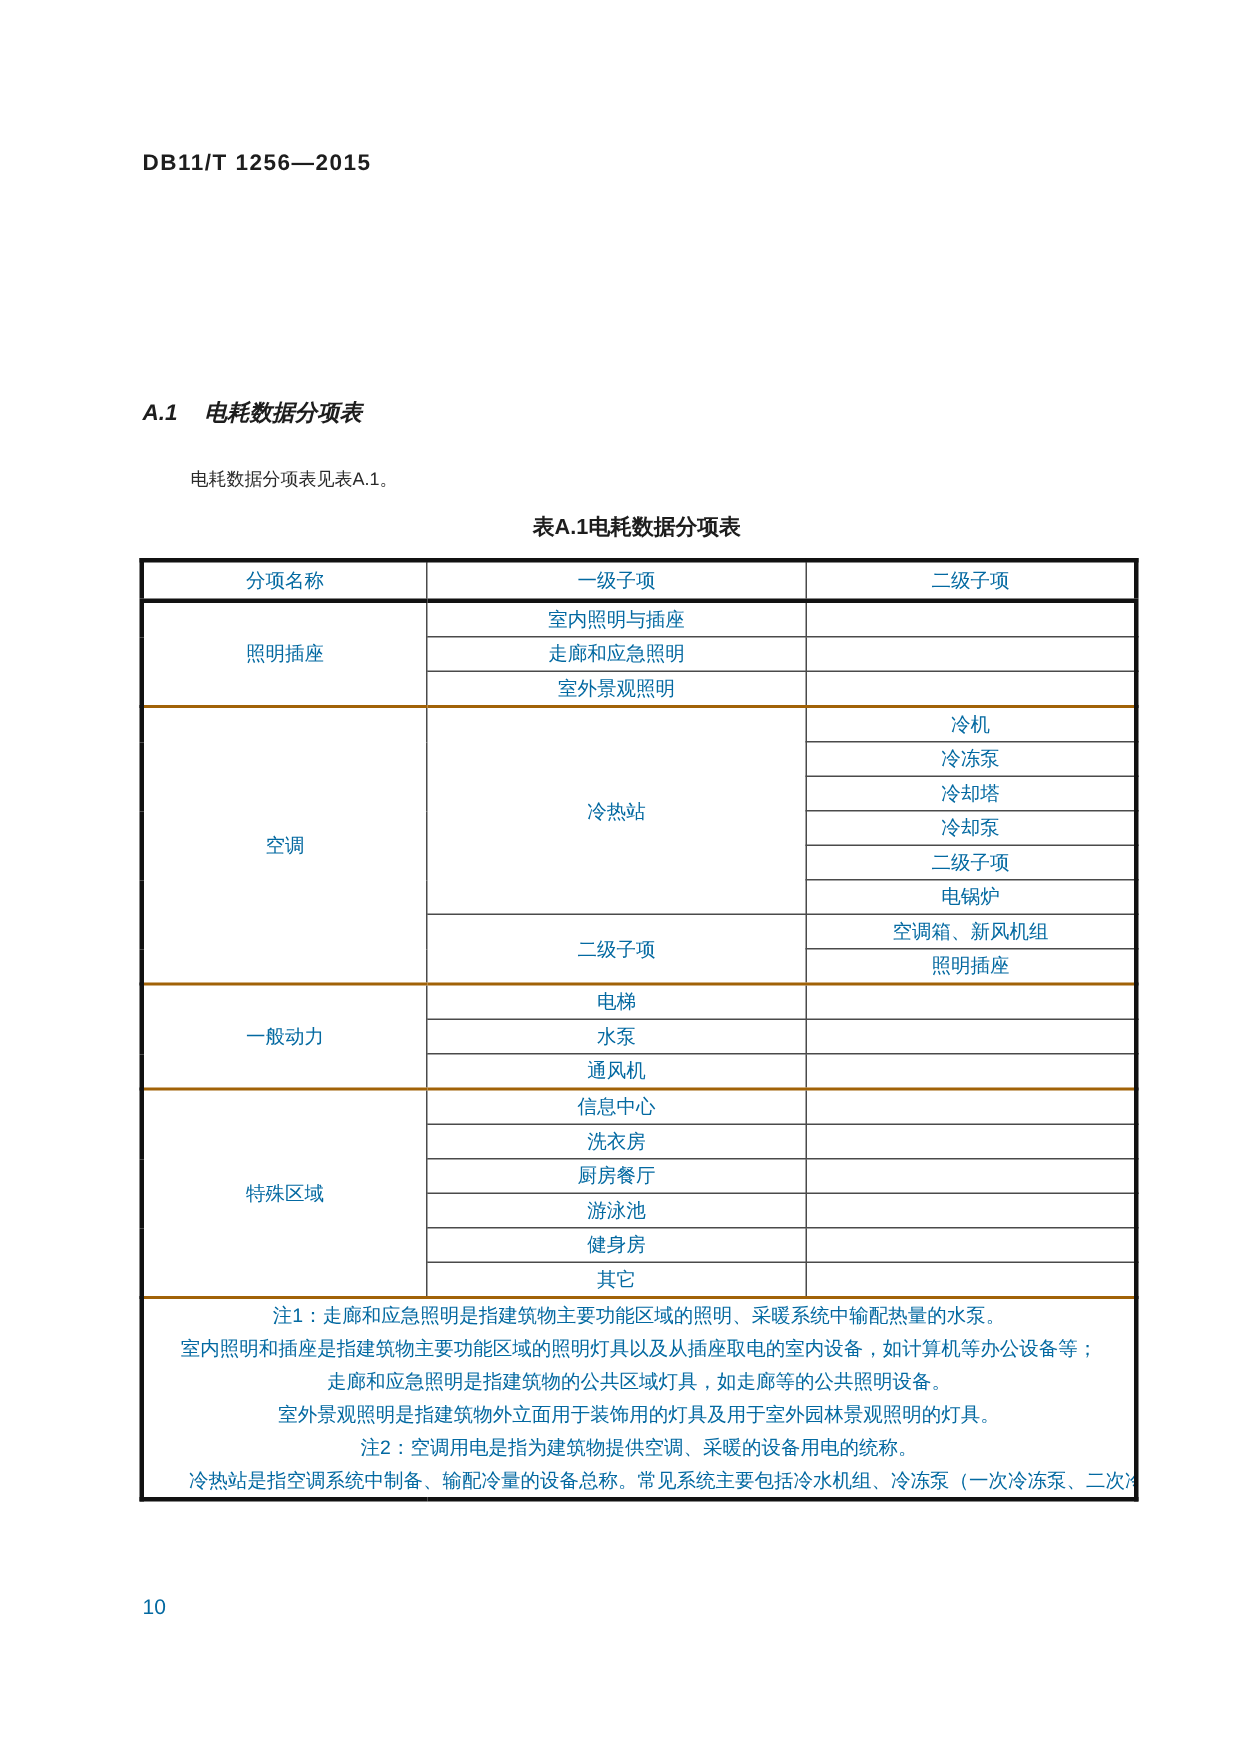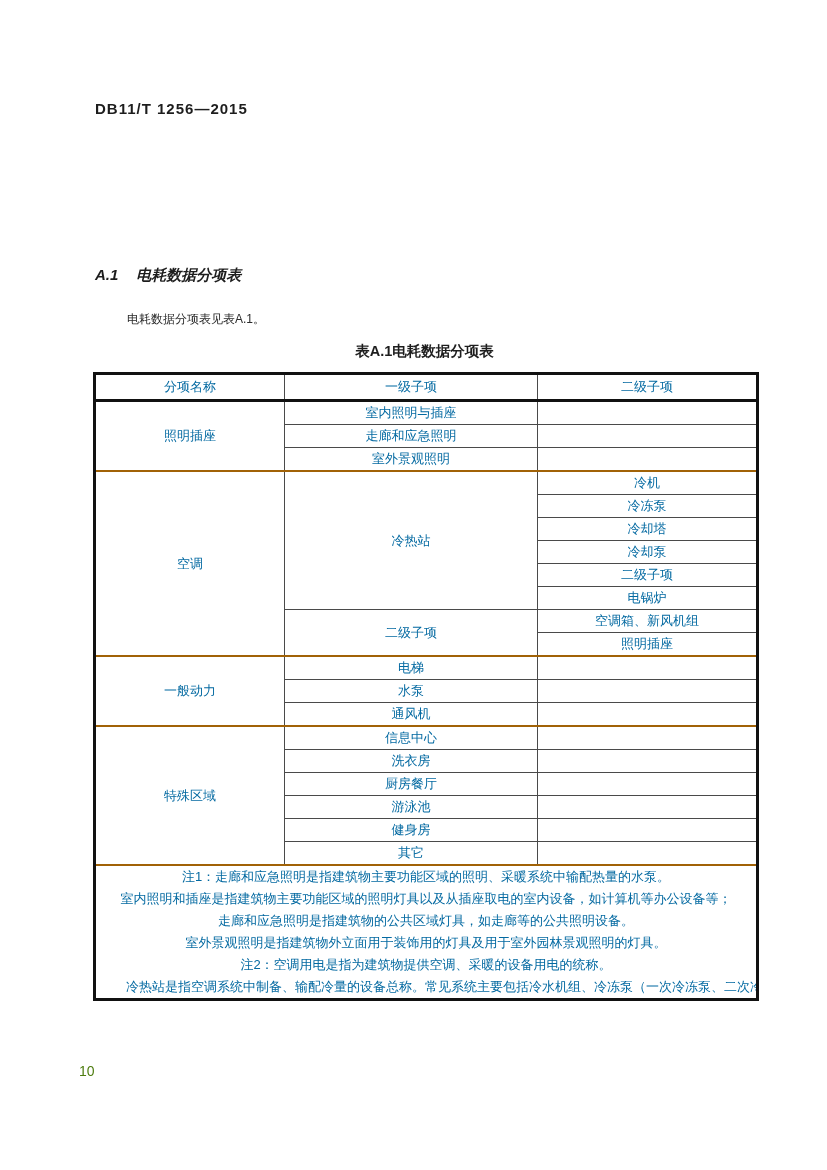--- a/index.html
+++ b/index.html
@@ -51,22 +51,22 @@
   col.c1{width:190px;} col.c2{width:253px;} col.c3{width:220px;}
   tr.g-top td{border-top:2px solid #a16207;}
   td.notes-cell{
     text-align:left;white-space:normal;height:auto;
     padding:5px 12px 7px 12px;line-height:22px;font-size:13px;
   }
   .note-line{margin:0;}
   .nb{font-weight:normal;}
   .note-para{text-indent:2em;}
   .page-number{
-    position:absolute;left:79px;top:1063px;
-    font-size:14px;color:#4d7c0f;
+    position:absolute;left:95px;top:1063px;
+    font-size:14px;color:#0369a1;
   }
 </style>
 </head>
 <body>
 
 <div class="page">
 
   <div class="doc-code">DB11/T 1256—2015</div>
 
 

